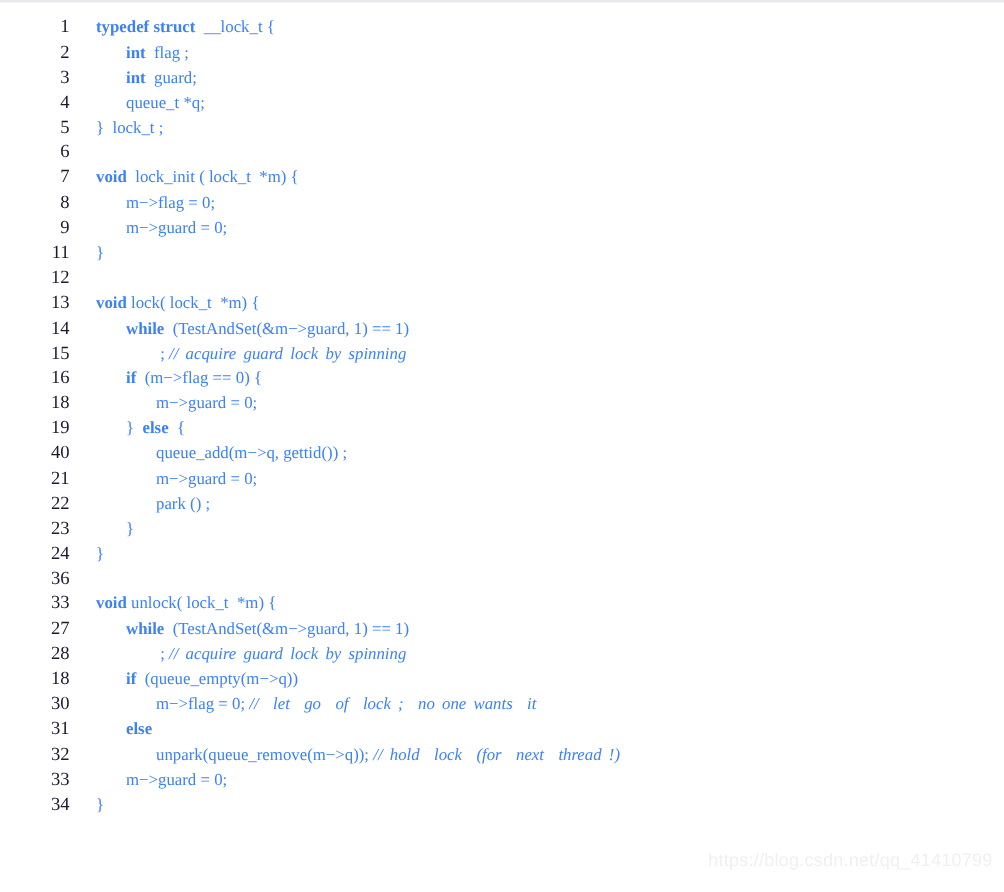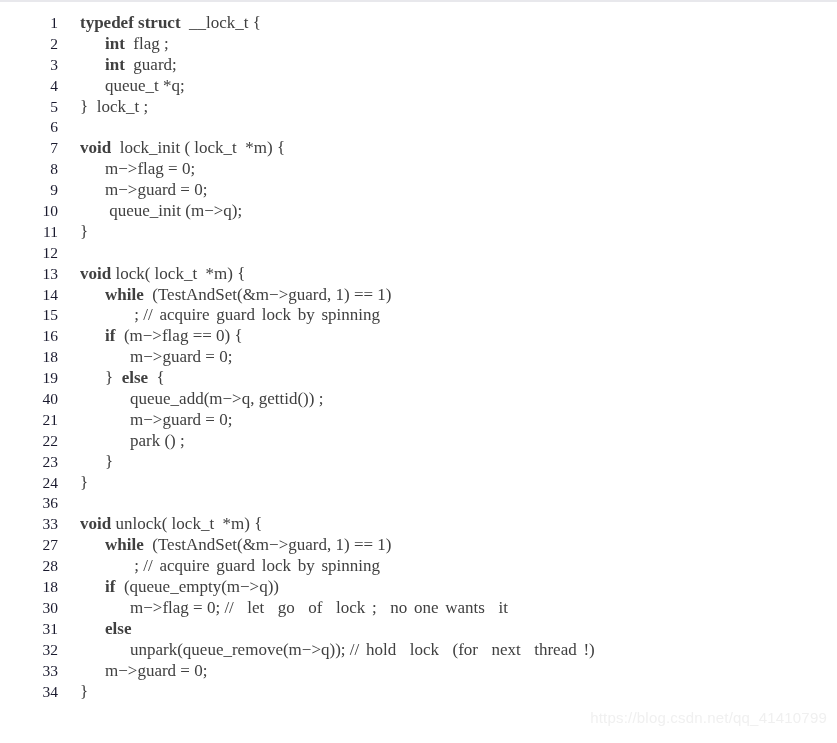--- a/index.html
+++ b/index.html
@@ -40,30 +40,31 @@
   .lineno {
     width: 58px;
     min-width: 58px;
     text-align: right;
     font-size: 15.5px;
     color: #1a1a2e;
     font-family: "Liberation Serif", "DejaVu Serif", serif;
   }
   .code {
     padding-left: 22px;
-    font-size: 17px;
+    font-size: 14px;
     white-space: pre;
-    color: #404040;
+    color: #3b82f6;
   }
 
   .tok { white-space: pre; }
   .kw {
     font-weight: bold;
   }
   .cmt {
+    font-style: italic;
     word-spacing: 2.5px;
   }
   .indent1 { display: inline-block; width: 25px; }
   .indent2 { display: inline-block; width: 50px; }
 
   #watermark {
     position: absolute;
     right: 10px;
     bottom: 17px;
     font-family: "Liberation Sans", "DejaVu Sans", sans-serif;
@@ -81,21 +82,20 @@
 <div id="listing">
     <div class="code-line"><span class="lineno">1</span><span class="code"><span class="tok kw">typedef struct</span><span class="tok">  __lock_t {</span></span></div>
     <div class="code-line"><span class="lineno">2</span><span class="code"><span class="indent1"></span><span class="tok kw">int</span><span class="tok">  flag ;</span></span></div>
     <div class="code-line"><span class="lineno">3</span><span class="code"><span class="indent1"></span><span class="tok kw">int</span><span class="tok">  guard;</span></span></div>
     <div class="code-line"><span class="lineno">4</span><span class="code"><span class="indent1"></span><span class="tok">queue_t *q;</span></span></div>
     <div class="code-line"><span class="lineno">5</span><span class="code"><span class="tok">}  lock_t ;</span></span></div>
     <div class="code-line"><span class="lineno">6</span><span class="code"></span></div>
     <div class="code-line"><span class="lineno">7</span><span class="code"><span class="tok kw">void</span><span class="tok">  lock_init ( lock_t  *m) {</span></span></div>
     <div class="code-line"><span class="lineno">8</span><span class="code"><span class="indent1"></span><span class="tok">m−&gt;flag = 0;</span></span></div>
     <div class="code-line"><span class="lineno">9</span><span class="code"><span class="indent1"></span><span class="tok">m−&gt;guard = 0;</span></span></div>
-    <div class="code-line"><span class="lineno">10</span><span class="code"><span class="indent1"></span><span class="tok"> queue_init (m−&gt;q);</span></span></div>
     <div class="code-line"><span class="lineno">11</span><span class="code"><span class="tok">}</span></span></div>
     <div class="code-line"><span class="lineno">12</span><span class="code"></span></div>
     <div class="code-line"><span class="lineno">13</span><span class="code"><span class="tok kw">void</span><span class="tok"> lock( lock_t  *m) {</span></span></div>
     <div class="code-line"><span class="lineno">14</span><span class="code"><span class="indent1"></span><span class="tok kw">while</span><span class="tok">  (TestAndSet(&amp;m−&gt;guard, 1) == 1)</span></span></div>
     <div class="code-line"><span class="lineno">15</span><span class="code"><span class="indent2"></span><span class="tok"> ; </span><span class="tok cmt">// acquire guard lock by spinning</span></span></div>
     <div class="code-line"><span class="lineno">16</span><span class="code"><span class="indent1"></span><span class="tok kw">if</span><span class="tok">  (m−&gt;flag == 0) {</span></span></div>
     <div class="code-line"><span class="lineno">18</span><span class="code"><span class="indent2"></span><span class="tok">m−&gt;guard = 0;</span></span></div>
     <div class="code-line"><span class="lineno">19</span><span class="code"><span class="indent1"></span><span class="tok">}  </span><span class="tok kw">else</span><span class="tok">  {</span></span></div>
     <div class="code-line"><span class="lineno">40</span><span class="code"><span class="indent2"></span><span class="tok">queue_add(m−&gt;q, gettid()) ;</span></span></div>
     <div class="code-line"><span class="lineno">21</span><span class="code"><span class="indent2"></span><span class="tok">m−&gt;guard = 0;</span></span></div>

